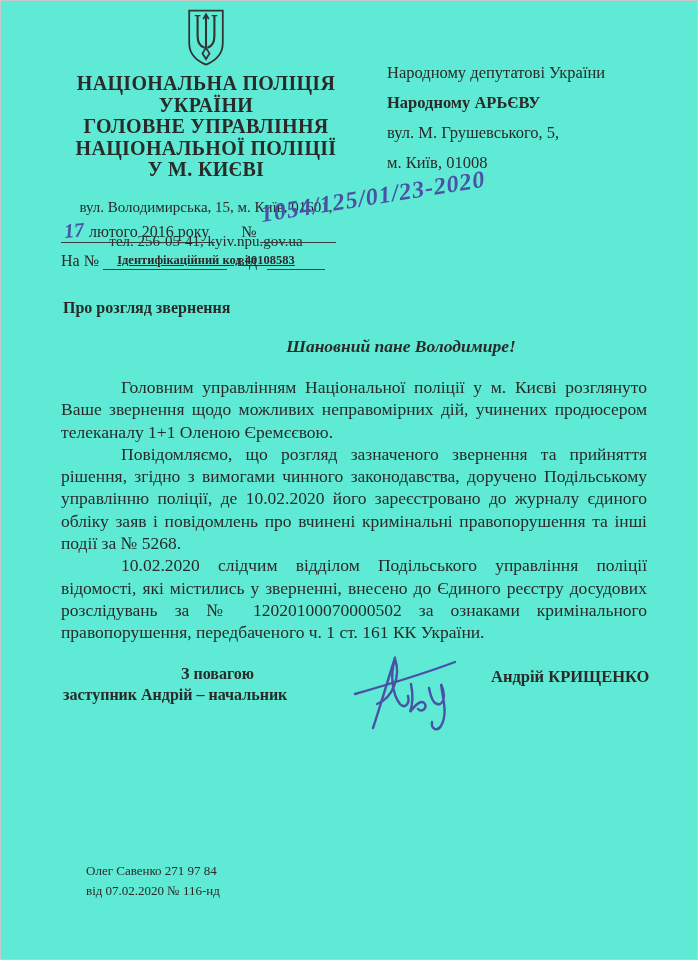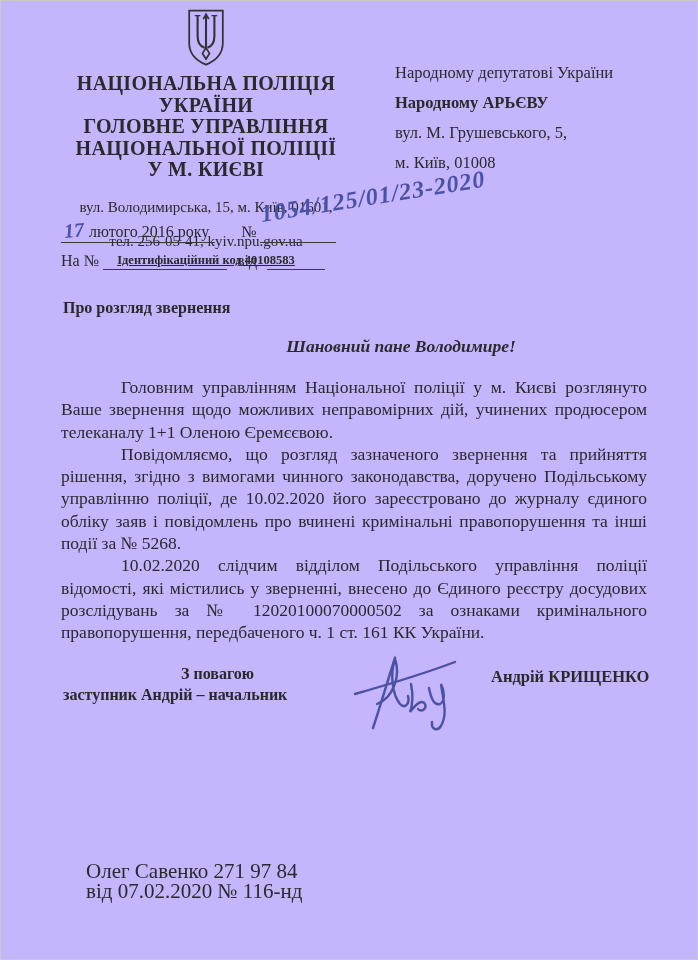--- a/index.html
+++ b/index.html
@@ -1,20 +1,20 @@
 <!DOCTYPE html>
 <html><head>
 <meta charset="utf-8">
 <style>
   * { margin:0; padding:0; box-sizing:border-box; }
   html,body { background:#ffffff; }
   body { font-family:"Liberation Serif","DejaVu Serif",serif; color:#2a2a2a; }
   .page {
     position:relative; width:698px; height:960px; margin:0 auto;
-    background:#c4b5fd; border:1px solid #c9c9c9; overflow:hidden;
+    background:#5eead4; border:1px solid #c9c9c9; overflow:hidden;
     color:#2a2a2a;
   }
   
   .org-block { position:absolute; left:58px; top:8px; width:294px; text-align:center; }
   .emblem { display:block; margin:0 auto 6px auto; }
   .org-name { font-weight:bold; font-size:20px; line-height:21.5px; letter-spacing:0.3px; }
   .org-addr { font-size:15px; line-height:16.5px; margin-top:18px; }
   .org-id { font-size:12.5px; font-weight:bold; margin-top:3px; text-decoration:underline; }
   
   .form-lines { position:absolute; left:60px; top:218px; width:320px; font-size:16px; }
@@ -29,35 +29,35 @@
   .hand-number {
     position:absolute; left:262px; top:200px; width:260px;
     font-size:24px; letter-spacing:1px; white-space:nowrap;
     transform:rotate(-9deg); transform-origin:left bottom;
   }
   .ref-row { margin-top:9px; white-space:nowrap; }
   .ref-u1 { width:124px; height:17px; vertical-align:bottom; }
   .ref-u2 { width:58px; height:17px; vertical-align:bottom; margin-left:6px; }
   .ref-vid { margin-left:6px; }
   
-  .recipient { position:absolute; left:386px; top:57px; width:280px; font-size:16.5px; line-height:30px;margin-left:8px; }
+  .recipient { position:absolute; left:386px; top:57px; width:280px; font-size:16.5px; line-height:30px; }
   .recipient .bold { font-weight:bold; }
   
   .subject { position:absolute; left:62px; top:298px; font-weight:bold; font-size:16px; }
   .salutation { position:absolute; left:160px; top:335px; width:480px; text-align:center;
                 font-weight:bold; font-style:italic; font-size:17.5px; }
   .body-text { position:absolute; left:60px; top:375px; width:586px; }
   .body-text p { font-size:17.5px; line-height:22.3px; text-align:justify; text-indent:60px; }
   
   .closing { position:absolute; left:62px; top:662px; width:272px; font-weight:bold; font-size:16px; line-height:21px; }
   .closing .l1 { padding-left:118px; }
   .signer-name { position:absolute; left:490px; top:666px; font-weight:bold; font-size:16.5px; }
   .signature-svg { position:absolute; left:348px; top:645px; }
   
-  .exec-footer { position:absolute; left:85px; top:860px; font-size:21px; line-height:20px; }
+  .exec-footer { position:absolute; left:85px; top:860px; font-size:13px; line-height:20px; }
 </style>
 </head>
 <body>
 
 <div class="page">
 
   <div class="org-block">
     <svg class="emblem" width="42" height="58" viewBox="0 0 60 82" fill="none" stroke="#333333">
       <path d="M6 2 L54 2 L54 48 C54 66 42 74 30 79 C18 74 6 66 6 48 Z" stroke-width="2.5"></path>
       <path d="M30 9 L30 56" stroke-width="3"></path>

